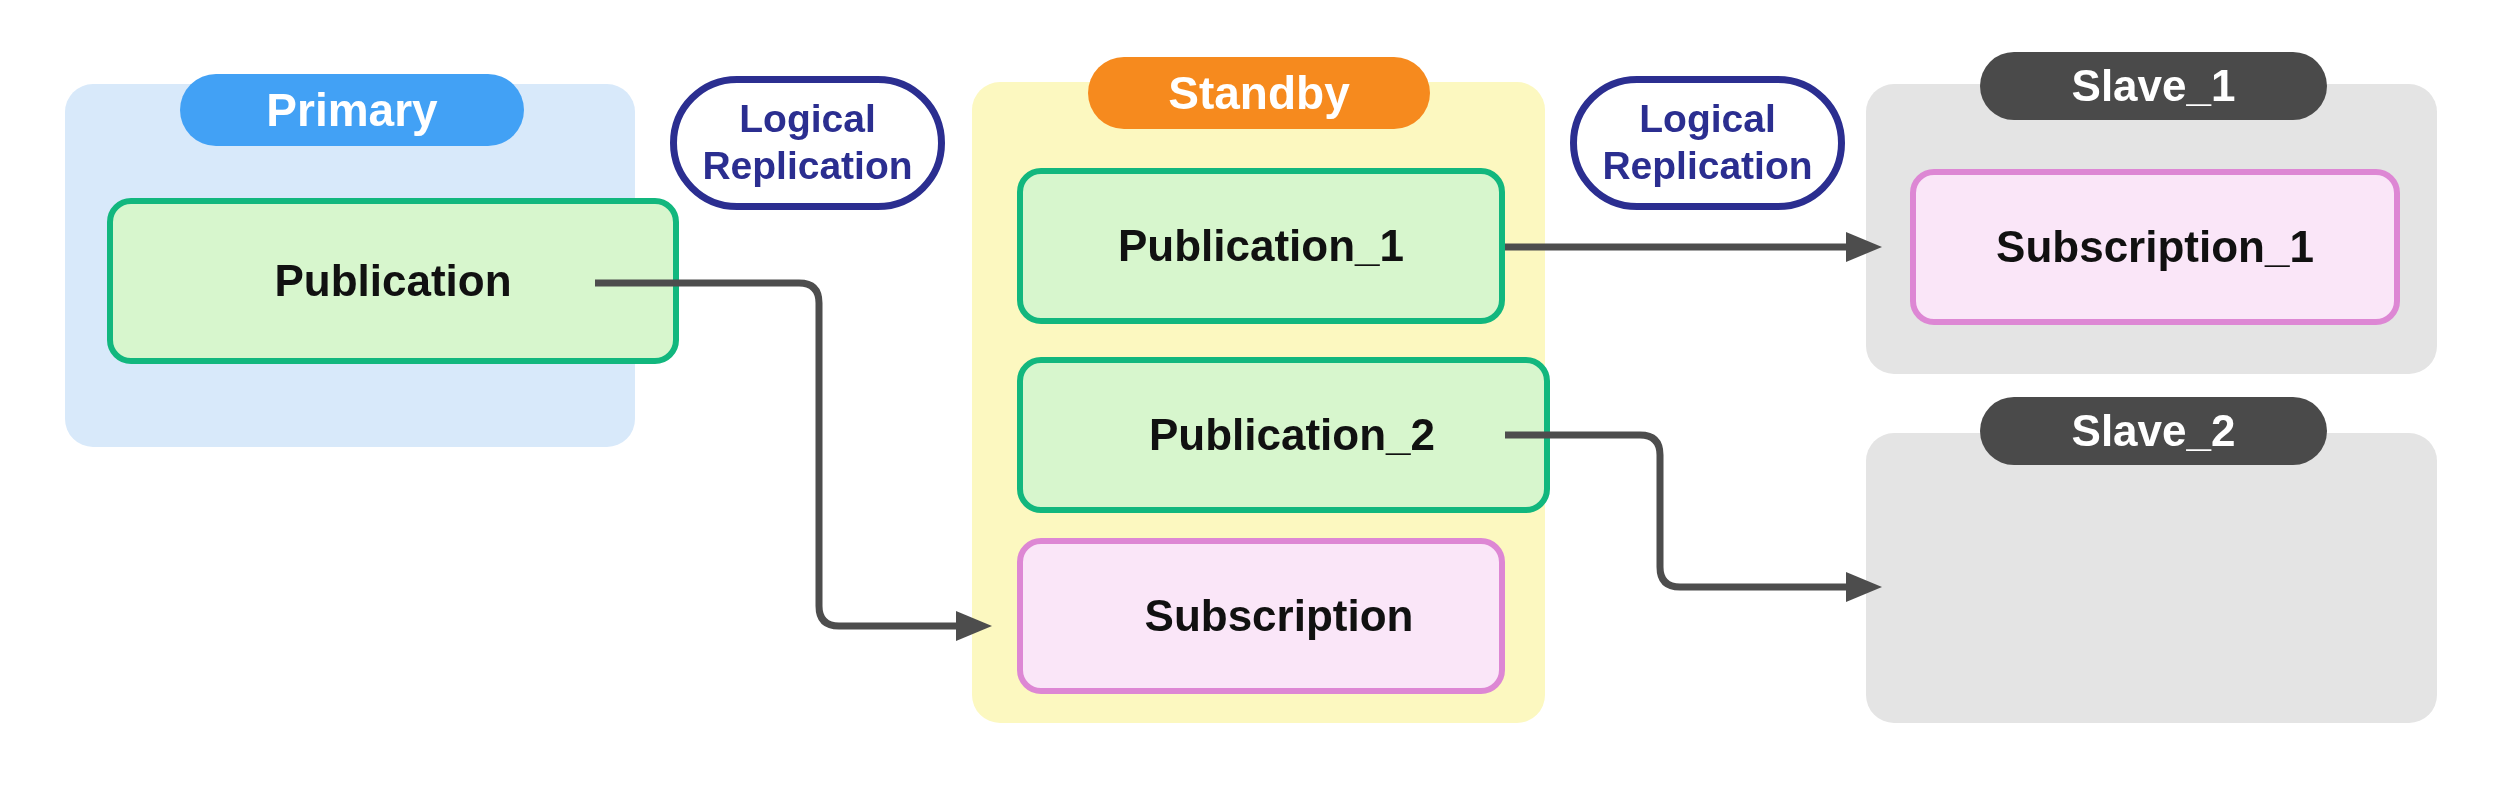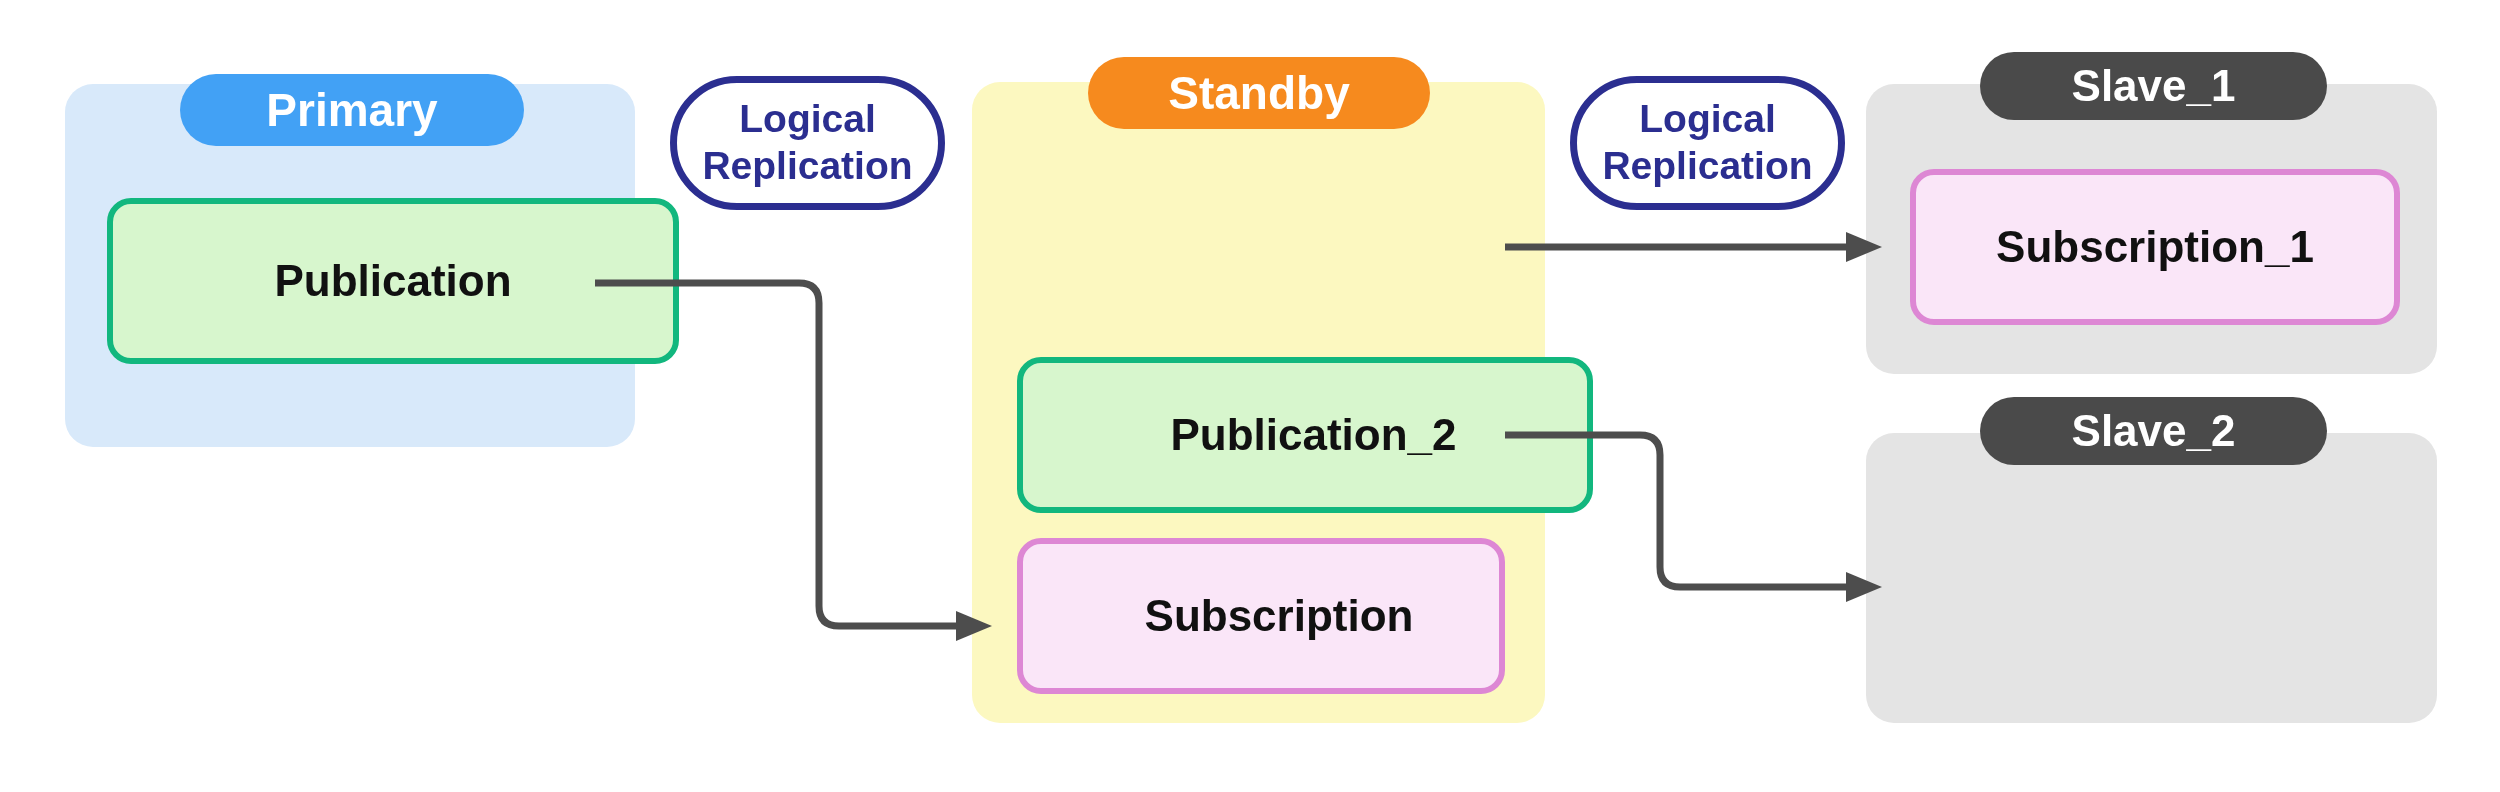--- a/index.html
+++ b/index.html
@@ -90,21 +90,22 @@
 <div class="stage">
 
   <div class="container blue" style="left:65px; top:84px; width:570px; height:363px;"></div>
   <div class="badge blue" style="left:180px; top:57px; width:344px; height:72px;margin-top:17px;">Primary</div>
   <div class="node green" style="left:107px; top:198px; width:572px; height:166px;">Publication</div>
 
   <div class="oval" style="left:670px; top:76px; width:275px; height:134px;">Logical Replication</div>
 
   <div class="container yellow" style="left:972px; top:82px; width:573px; height:641px;"></div>
   <div class="badge orange" style="left:1088px; top:57px; width:342px; height:72px;">Standby</div>
-  <div class="node green" style="left:1017px; top:357px; width:576px; height:156px;padding-left:17px;">Publication_2</div>
+  <div class="node green" style="left:1017px; top:168px; width:488px; height:156px;">Publication_1</div>
+  <div class="node green" style="left:1017px; top:357px; width:533px; height:156px;padding-left:17px;">Publication_2</div>
   <div class="node pink" style="left:1017px; top:538px; width:488px; height:156px;padding-left:36px;">Subscription</div>
 
   <div class="oval" style="left:1570px; top:76px; width:275px; height:134px;">Logical Replication</div>
 
   <div class="container gray" style="left:1866px; top:84px; width:571px; height:290px;"></div>
   <div class="badge dark" style="left:1980px; top:52px; width:347px; height:68px;text-align:center;">Slave_1</div>
   <div class="node pink" style="left:1910px; top:169px; width:490px; height:156px;">Subscription_1</div>
 
   <div class="container gray" style="left:1866px; top:433px; width:571px; height:290px;"></div>
   <div class="badge dark" style="left:1980px; top:397px; width:347px; height:68px;">Slave_2</div>

